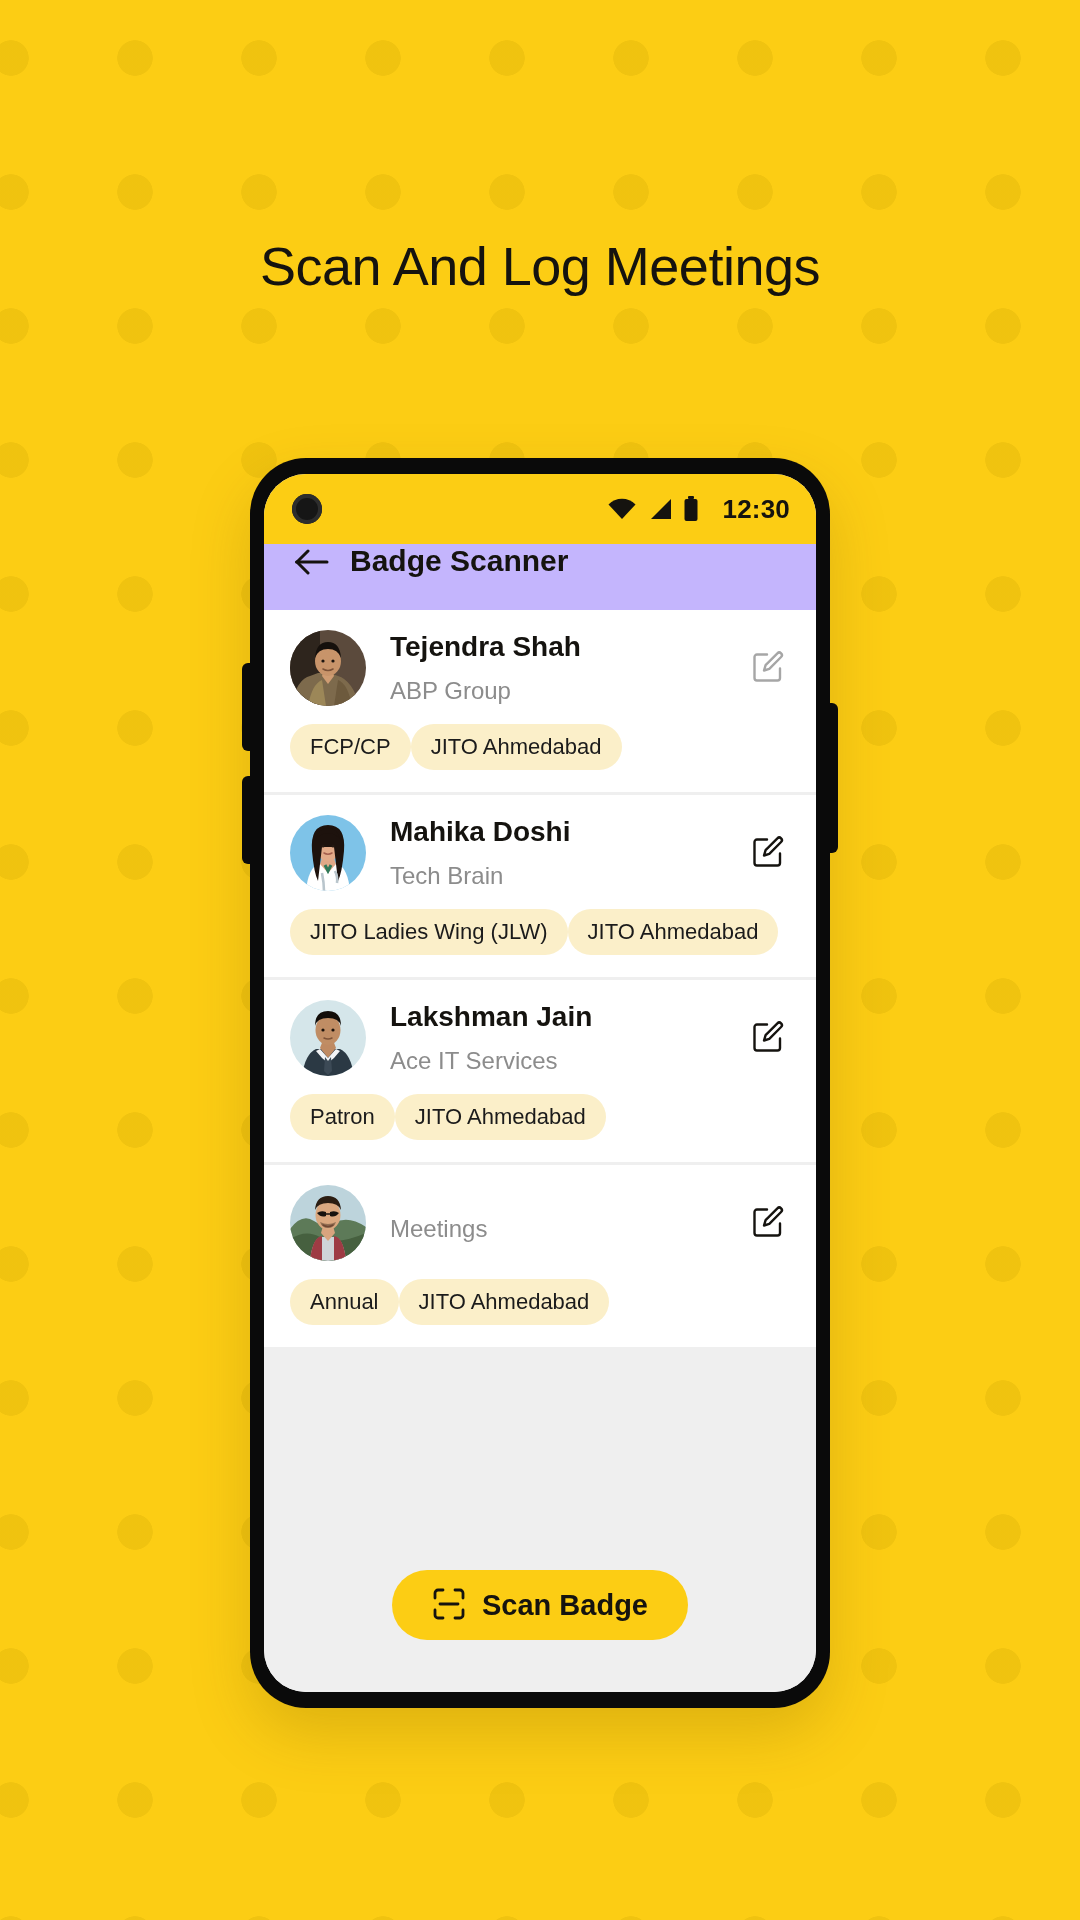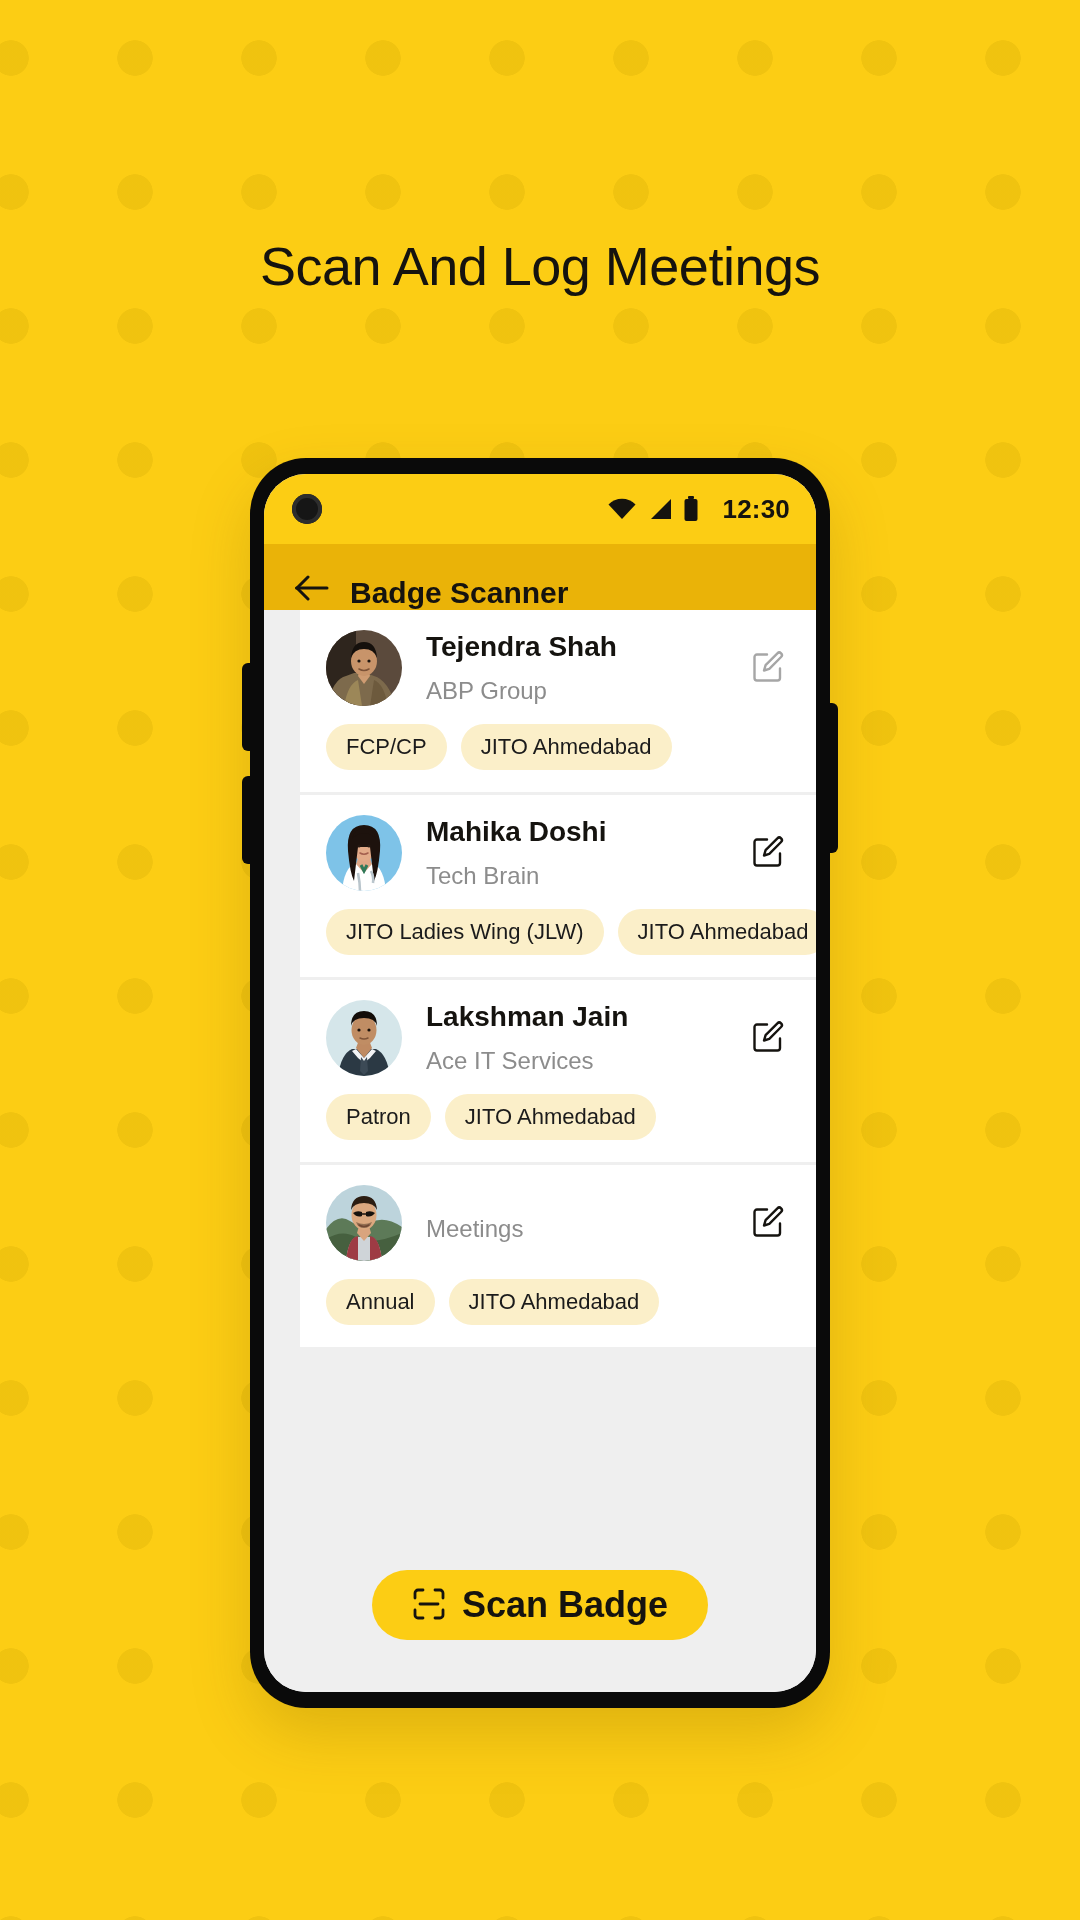--- a/index.html
+++ b/index.html
@@ -87,34 +87,34 @@
     display:flex; align-items:center; gap:10px;
   }
   #status-icons svg { display:block; }
   #status-time {
     font-size:26px; font-weight:bold; color:#15130F;
     margin-left:14px; letter-spacing:0.2px;
   }
 
   
   #app-bar {
-    background:#eab308;
+    background:#c4b5fd;
     height:66px;
-    display:flex; align-items:flex-end;
+    display:flex; align-items:flex-start;
     padding:0 28px;
     flex:none;
   }
   #back-button { width:40px; height:40px; display:flex; align-items:center; justify-content:center; flex:none; }
   #app-bar-title {
     font-size:30px; font-weight:bold; color:#15130F;
     margin-left:18px;
   }
 
   
-  #contact-list { background:#EFEFEF; flex:none;padding-left:36px; }
+  #contact-list { background:#EFEFEF; flex:none; }
   .contact-card {
     background:#FFFFFF;
     padding:20px 26px 22px 26px;
     margin-bottom:3px;
   }
   .card-top { display:flex; align-items:center; }
   .avatar {
     width:76px; height:76px;
     border-radius:50%;
     flex:none;
@@ -131,21 +131,21 @@
   .person-company {
     font-size:24px; color:#8C8C8C;
     line-height:1.25; margin-top:12px;
     white-space:nowrap;
   }
   .edit-button {
     width:44px; height:44px; flex:none;
     display:flex; align-items:center; justify-content:center;
     margin-left:10px;
   }
-  .tag-row { display:flex; gap:14px; margin-top:18px; flex-wrap:nowrap; }
+  .tag-row { display:flex; margin-top:18px; flex-wrap:nowrap; }
   .tag {
     background:#FBEFC9;
     color:#1B1B1B;
     font-size:22px;
     padding:10px 20px;
     border-radius:30px;
     white-space:nowrap;
   }
 
   
@@ -159,21 +159,21 @@
   #scan-badge-button {
     background:#FCCD14;
     border:none;
     border-radius:40px;
     height:70px;
     padding:0 40px;
     display:flex; align-items:center; gap:16px;
     cursor:pointer;
     font-family:"Liberation Sans", sans-serif;
   }
-  #scan-badge-label { font-size:36px; font-weight:bold; color:#15130F; }
+  #scan-badge-label { font-size:29px; font-weight:bold; color:#15130F; }
 </style>
 </head>
 <body>
 
 <div id="dot-pattern"></div>
 
 <h1 id="headline">Scan And Log Meetings</h1>
 
 <div id="phone">
   <div id="phone-shadow"></div>

